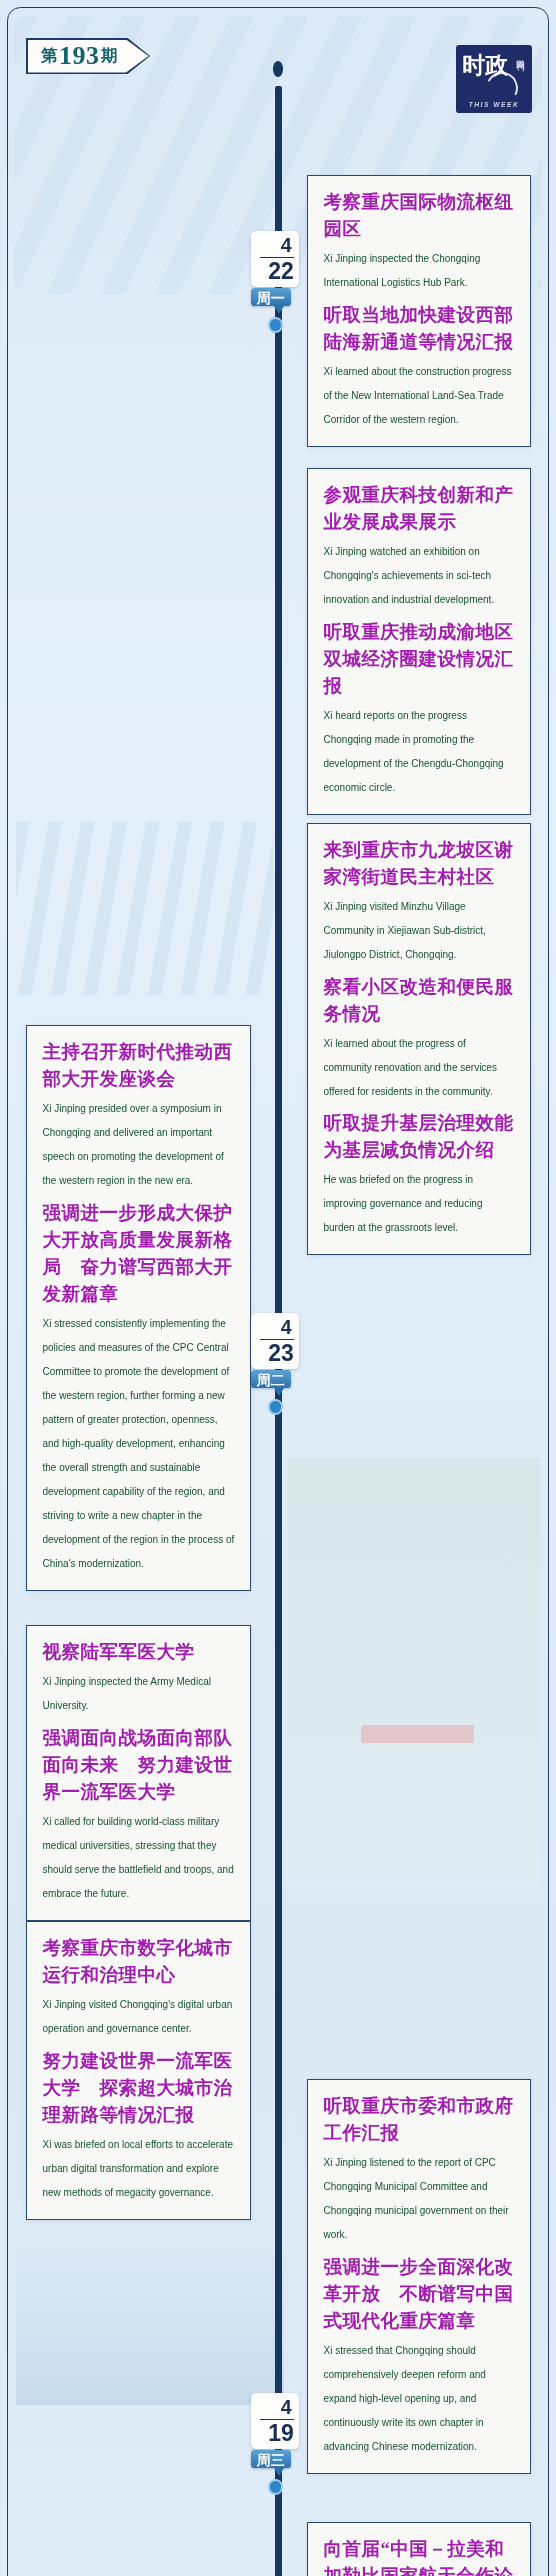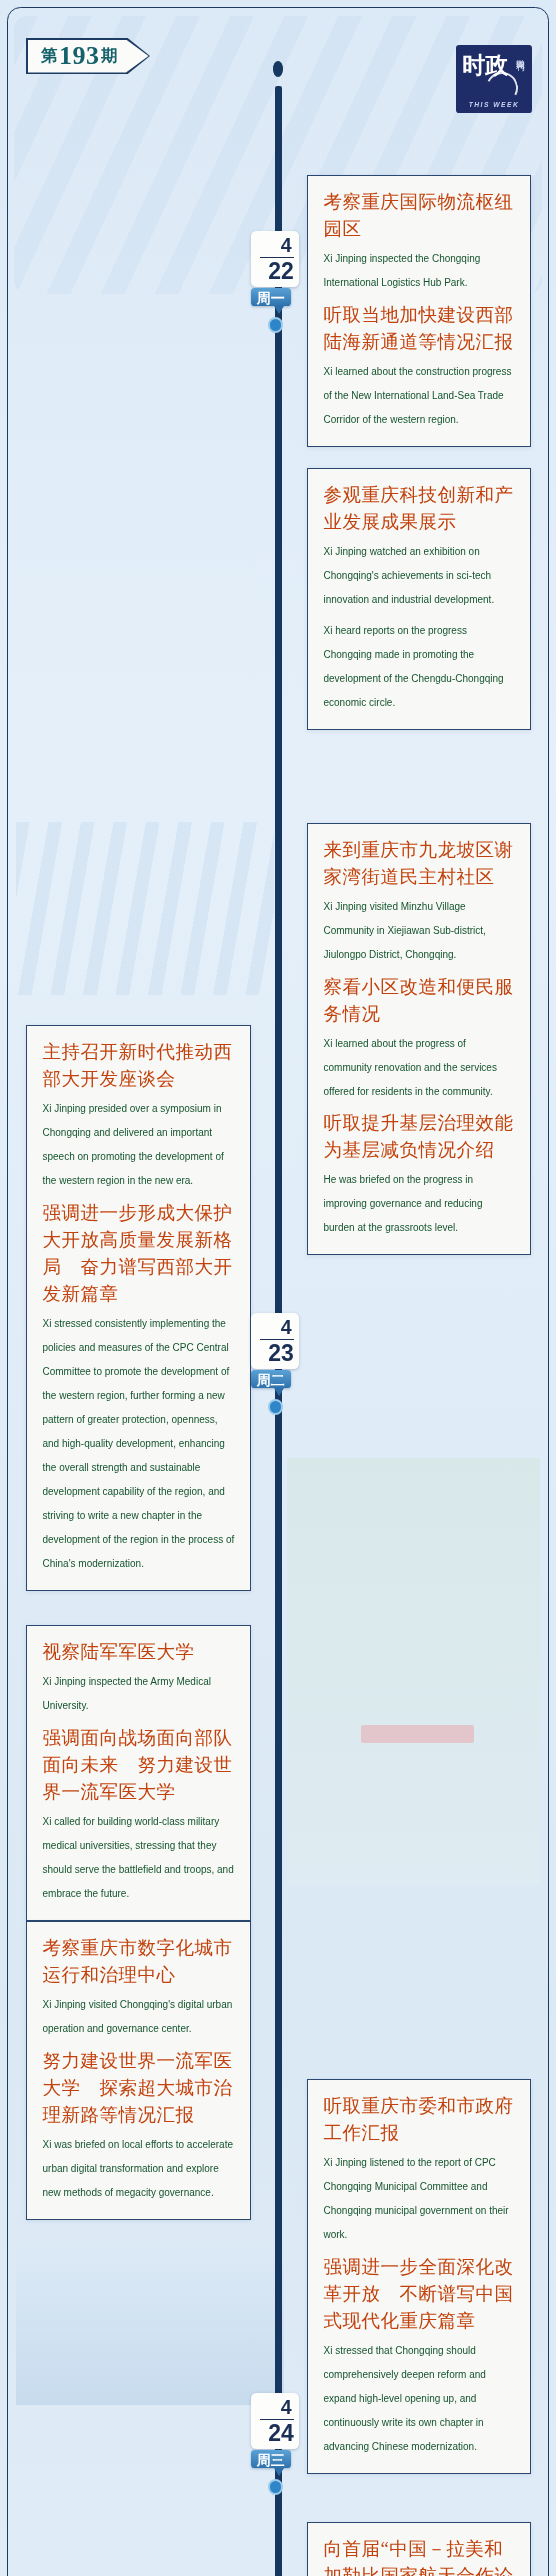--- a/index.html
+++ b/index.html
@@ -48,22 +48,22 @@
   .tl-topdot{position:absolute; left:273px; top:61px; width:10.3px; height:15.5px; border-radius:50%;
     background:#163760; z-index:2;}
   .tl-line{position:absolute; left:275px; top:86px; width:7.2px; height:3128px; background:#163760; z-index:1;
     border-radius:2.1px;}
 
   
   .card{position:absolute; width:225px; box-sizing:border-box; background:#f8f9f6;
     border:1px solid #2a486f; padding:13.4px 15.5px 14.4px; z-index:4; box-shadow:0 1px 4.1px rgba(28,58,96,.10);}
   .card.right{left:307px; width:224px;}
   .card.left{left:26px;}
-  .zh{font-family:"Liberation Serif","DejaVu Serif",serif; font-weight:400; font-size:18.5px; line-height:27px;
-    color:#c2410c; letter-spacing:0.5px;}
+  .zh{font-family:"Liberation Serif","DejaVu Serif",serif; font-weight:700; font-size:18.5px; line-height:27px;
+    color:#a21caf; letter-spacing:0.5px;}
   .en{font-size:10px; line-height:24px; color:#14532d; margin:4.1px 0 6.2px;}
   .en:last-child{margin-bottom:0;}
 
   
   .date{position:absolute; left:251px; width:54px; z-index:5;}
   .date .num{background:#fdfdfc; width:48px; border-radius:5.2px; padding:4.1px 5.2px 4.1px 4.1px; box-sizing:border-box;
     text-align:right; box-shadow:0 1px 3.1px rgba(30,60,100,.28); color:#1a2f55; font-weight:700;}
   .date .m{font-size:19.6px; line-height:20.6px; padding-right:2.1px;}
   .date .sep{border-top:1.5px solid #1a2f55; margin:1px 0 1px 5.2px;}
   .date .d{font-size:23px; line-height:24px;}
@@ -125,37 +125,38 @@
     </div>
     <div class="week">周二</div>
     <div class="tri"></div>
     <div class="dot"></div>
   </div>
 
   <div class="date" style="top:2393px">
     <div class="num">
       <div class="m">4</div>
       <div class="sep"></div>
-      <div class="d">24</div>
+      <div class="d">19</div>
     </div>
     <div class="week">周三</div>
     <div class="tri"></div>
     <div class="dot"></div>
   </div>
 
   <section class="card right" style="top:175px">
     <div class="zh">考察重庆国际物流枢纽园区</div>
     <div class="en">Xi Jinping inspected the Chongqing International Logistics Hub Park.</div>
     <div class="zh">听取当地加快建设西部陆海新通道等情况汇报</div>
     <div class="en">Xi learned about the construction progress of the New International Land-Sea Trade Corridor of the western region.</div>
   </section>
 
   <section class="card right" style="top:468px">
     <div class="zh">参观重庆科技创新和产业发展成果展示</div>
     <div class="en">Xi Jinping watched an exhibition on Chongqing's achievements in sci-tech innovation and industrial development.</div>
+    <div class="zh">听取重庆推动成渝地区双城经济圈建设情况汇报</div>
     <div class="en">Xi heard reports on the progress Chongqing made in promoting the development of the Chengdu-Chongqing economic circle.</div>
   </section>
 
   <section class="card right" style="top:823px">
     <div class="zh">来到重庆市九龙坡区谢家湾街道民主村社区</div>
     <div class="en">Xi Jinping visited Minzhu Village Community in Xiejiawan Sub-district, Jiulongpo District, Chongqing.</div>
     <div class="zh">察看小区改造和便民服务情况</div>
     <div class="en">Xi learned about the progress of community renovation and the services offered for residents in the community.</div>
     <div class="zh">听取提升基层治理效能为基层减负情况介绍</div>
     <div class="en">He was briefed on the progress in improving governance and reducing burden at the grassroots level.</div>

